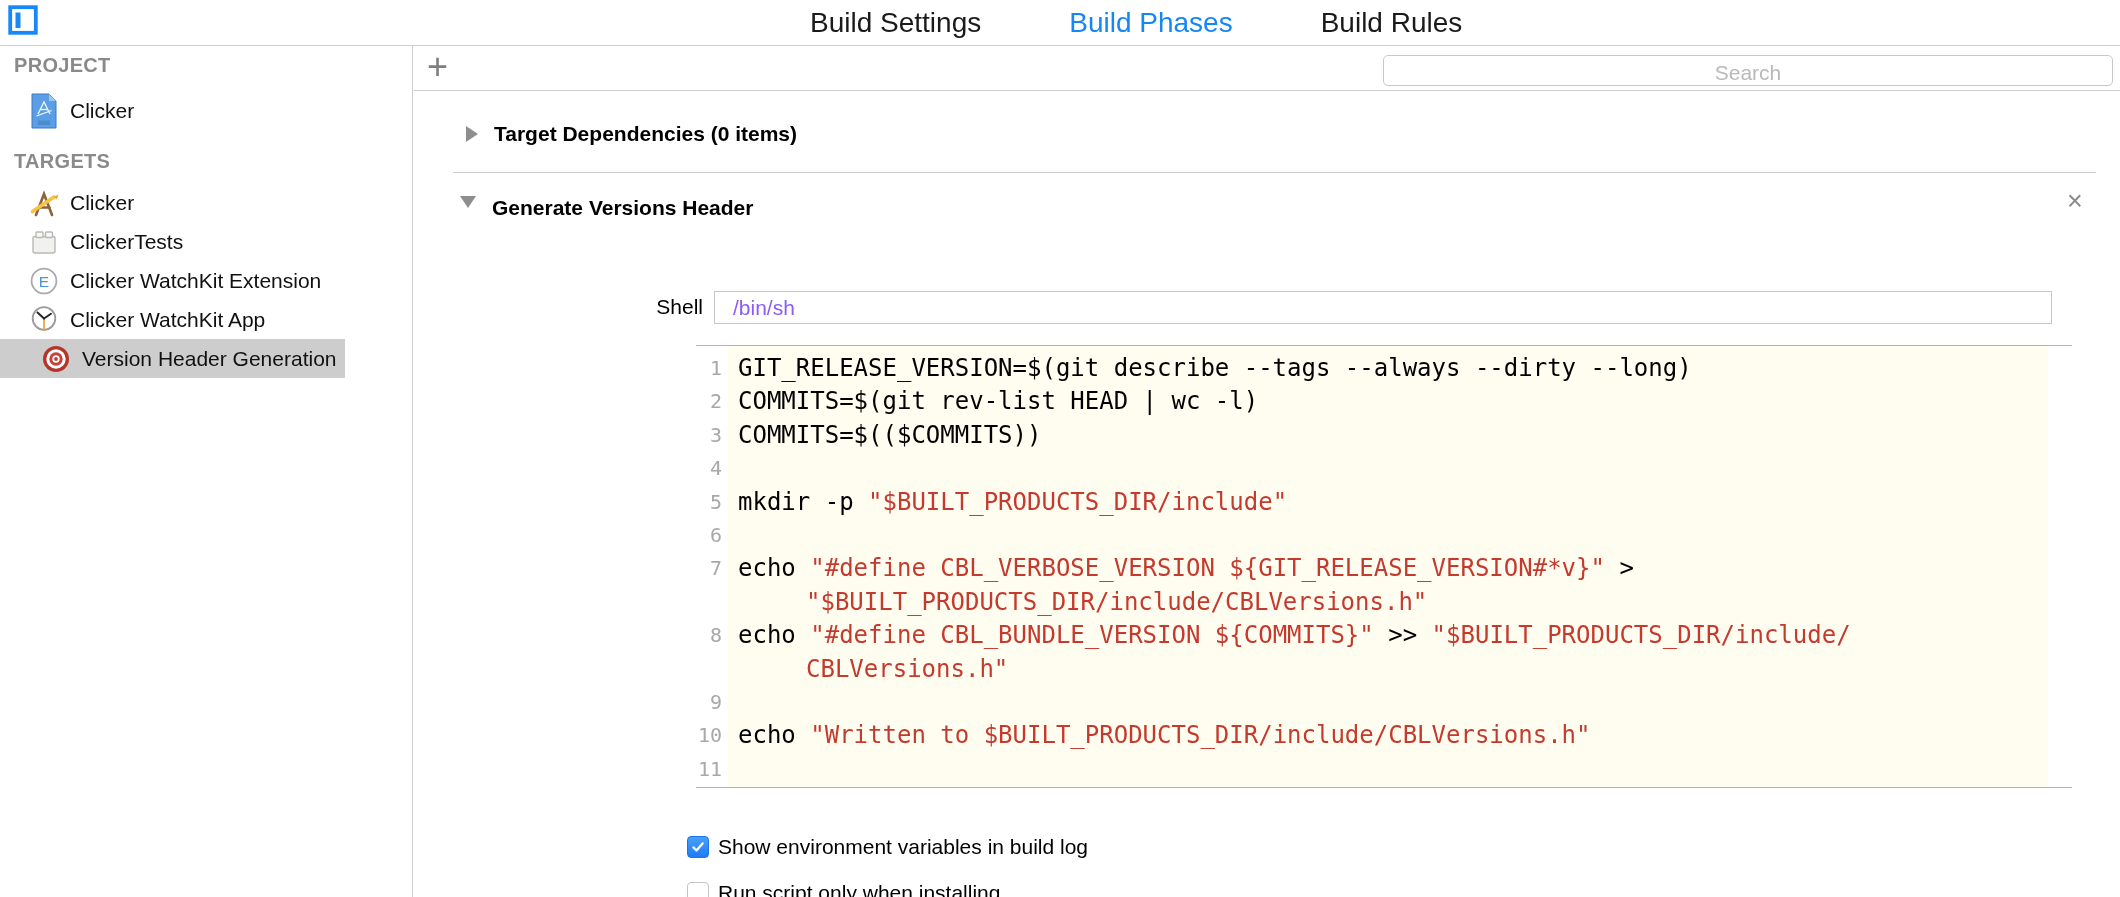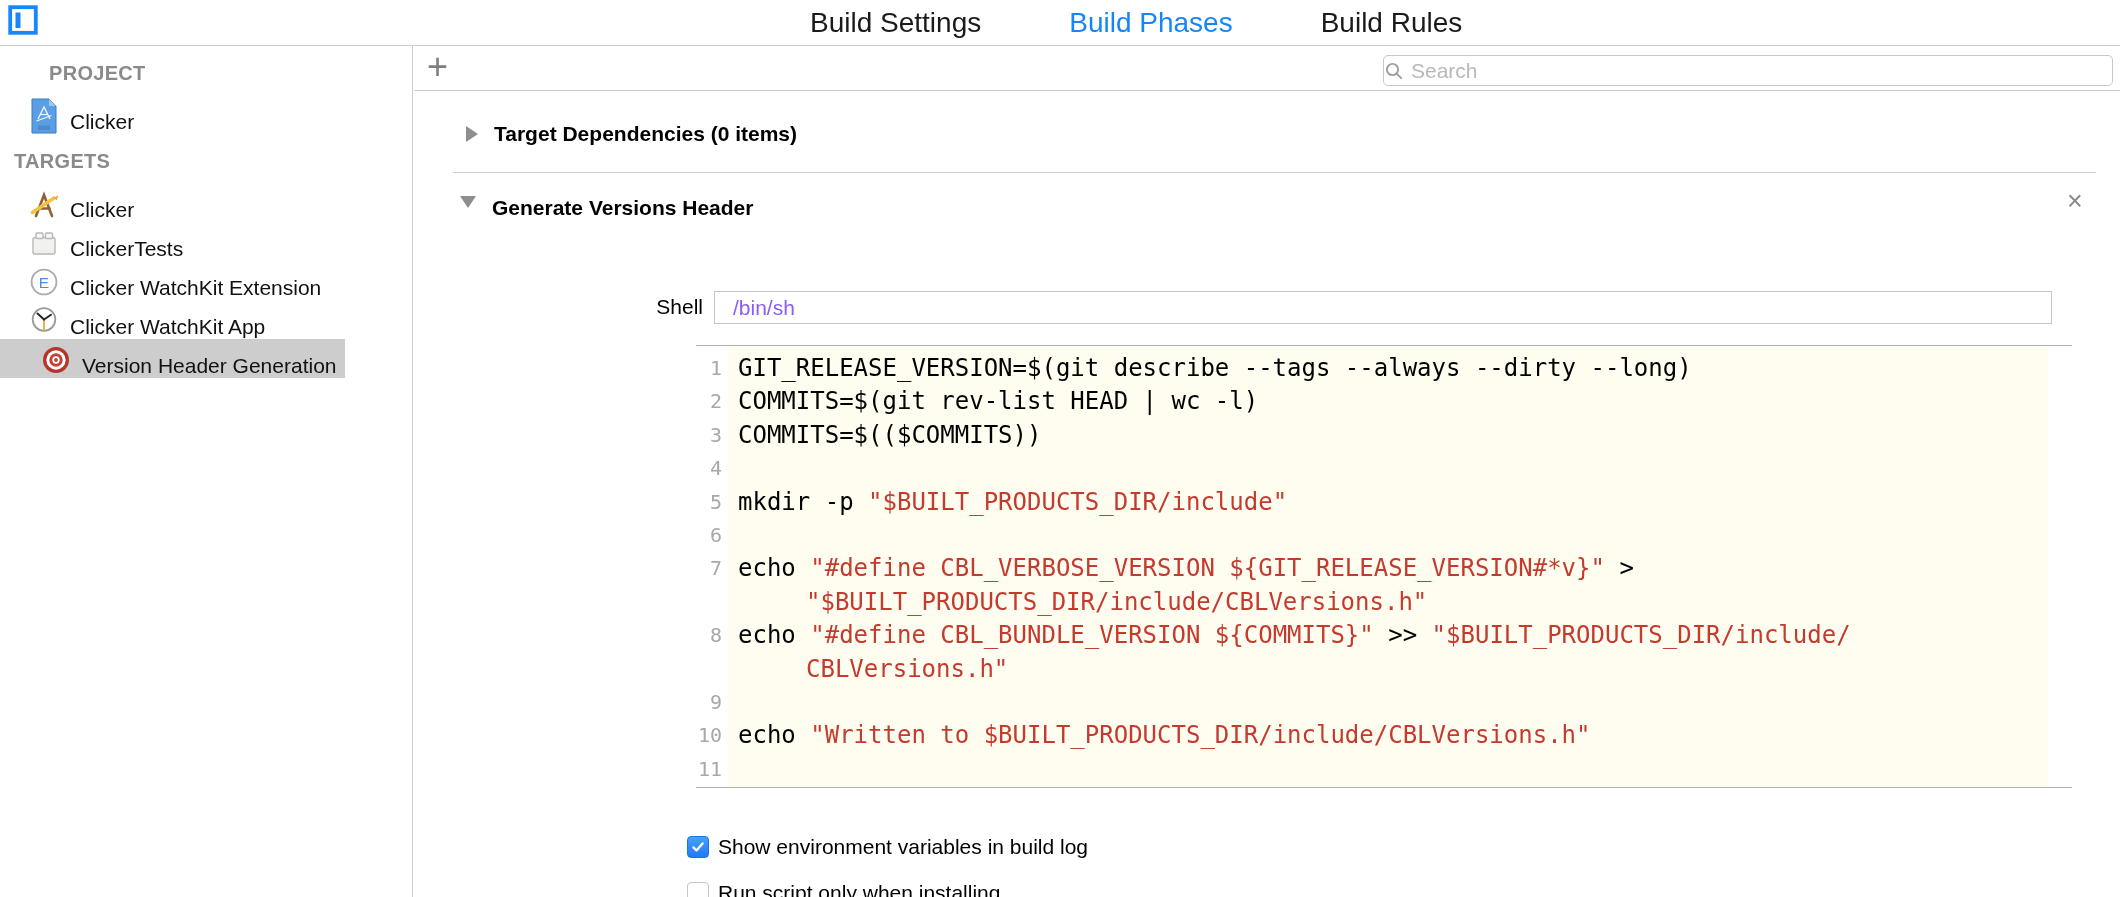--- a/index.html
+++ b/index.html
@@ -14,43 +14,43 @@
   #tabs { position:absolute; left:810px; top:0; height:46px; display:flex;
           align-items:center; gap:88px; }
   .tab { font-size:28px; font-weight:400; color:#1a1a1a; white-space:nowrap; cursor:default; }
   .tab.active { color:#1586F6; }
 
   
   #sidebar { position:absolute; left:0; top:46px; width:413px; height:851px;
              background:#fff; border-right:1px solid #CECECE; }
   .group-heading { position:absolute; left:14px; font-size:20px; font-weight:bold;
                    color:#8A8A8A; letter-spacing:.3px; }
-  #proj-heading { top:16px;margin-left:35px; }
+  #proj-heading { top:8px; }
   #targ-heading { top:104px; }
   #project-list { position:absolute; left:0; top:42px; width:413px; }
   #targets-list { position:absolute; left:0; top:137px; width:413px; }
-  .side-row { display:flex; align-items:flex-end; height:39px; width:345px; }
+  .side-row { display:flex; align-items:center; height:39px; width:345px; }
   #project-list .side-row { height:46px; }
   .side-row.selected { background:#CDCDCD;padding-left:12px; }
   .side-icon { width:32px; height:36px; margin-left:28px; display:flex;
                align-items:center; justify-content:center; flex:0 0 auto; }
   .side-label { margin-left:10px; font-size:21px; color:#111; white-space:nowrap; }
 
   
   #main { position:absolute; left:414px; top:46px; width:1706px; height:851px; background:#fff; }
   #main-toolbar { position:absolute; left:0; top:0; width:1706px; height:45px;
                   border-bottom:1px solid #CECECE; background:#fff; }
   #add-btn { position:absolute; left:13px; top:-2px; font-size:36px; font-weight:300;
              color:#7E7E7E; line-height:45px; cursor:default; }
   #search-field { position:absolute; right:7px; top:9px; width:730px; height:31px;
                   border:1px solid #C8C8C8; border-radius:5px; background:#fff; }
   #search-input { position:absolute; inset:0; border:none; outline:none; background:transparent;
                   font-size:21px; text-align:center; color:#333; font-family:"Liberation Sans",sans-serif; }
   #search-overlay { position:absolute; inset:0; display:flex; align-items:center;
-                    justify-content:flex-start; gap:7px; pointer-events:none; }
+                    justify-content:flex-end; gap:7px; pointer-events:none;flex-direction:column; }
   #search-overlay span { font-size:21px; color:#B9B9B9; }
 
   
   .tri-right { width:0; height:0; border-top:8px solid transparent; border-bottom:8px solid transparent;
                border-left:12px solid #8E8E8E; }
   .tri-down  { width:0; height:0; border-left:8px solid transparent; border-right:8px solid transparent;
                border-top:12px solid #8E8E8E; }
   .phase-title { font-size:21px; font-weight:bold; color:#000; white-space:nowrap; }
 
   #dep-row { position:absolute; left:52px; top:70px; height:36px; display:flex;

